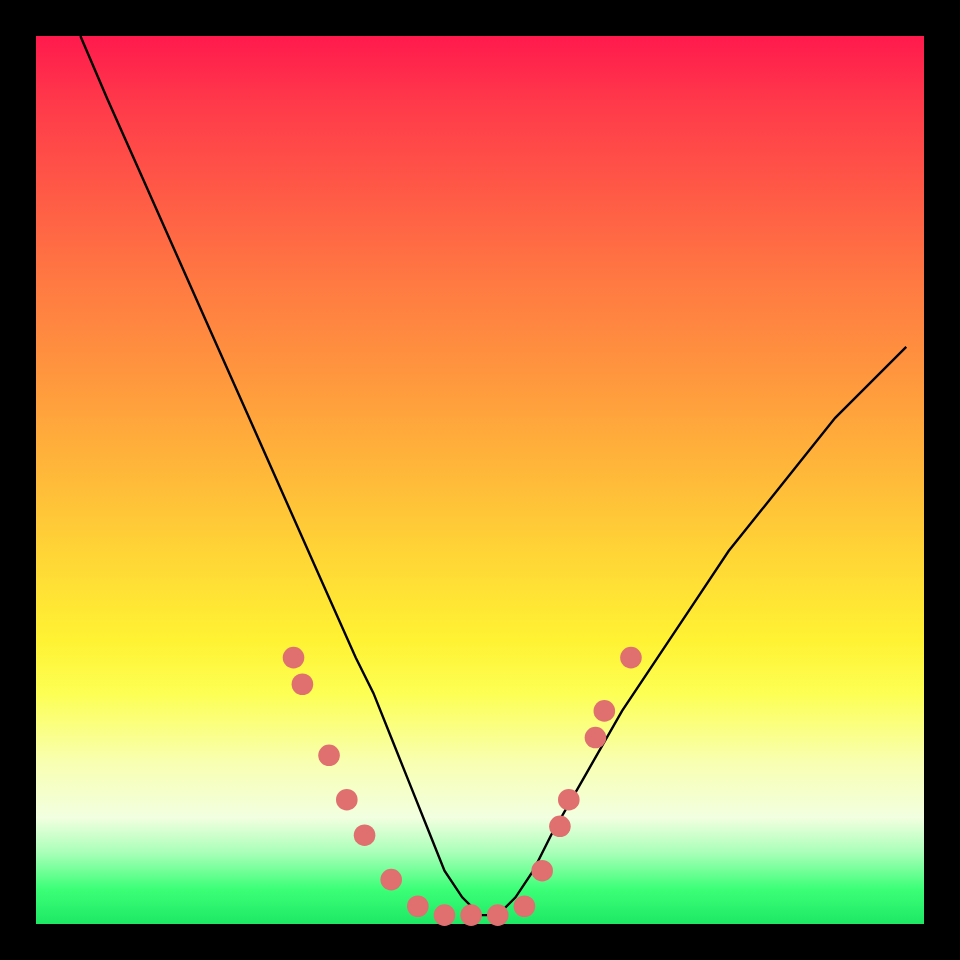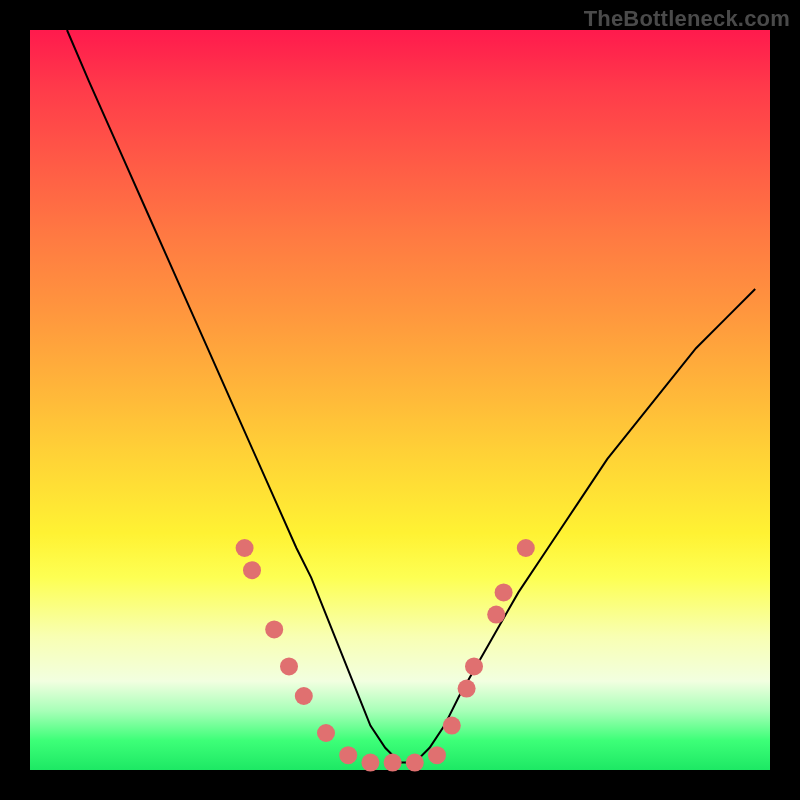--- a/index.html
+++ b/index.html
@@ -68,21 +68,20 @@
   .dot {
     fill: #e07070;
     stroke: none;
   }
 </style>
 </head>
 <body>
 
 <div class="frame">
   <div class="plot-area"></div>
-  <div class="watermark">TheBottleneck.com</div>
   <svg class="overlay" viewBox="0 0 740 740" preserveAspectRatio="none">
     <path id="curve-path" class="curve" d="M37.0 0.0 L59.2 51.8 L88.8 118.4 L118.4 185.0 L148.0 251.6 L177.6 318.2 L207.2 384.8 L236.8 451.4 L266.4 518.0 L281.2 547.6 L296.0 584.6 L310.8 621.6 L325.6 658.6 L340.4 695.6 L355.2 717.8 L370.0 732.6 L384.8 732.6 L399.6 717.8 L414.4 695.6 L429.2 666.0 L458.8 614.2 L488.4 562.4 L518.0 518.0 L547.6 473.6 L577.2 429.2 L606.8 392.2 L636.4 355.2 L666.0 318.2 L695.6 288.6 L725.2 259.0" stroke="#000000"></path>
     <g id="marker-group">
         <circle cx="214.6" cy="518.0" r="9" class="dot" fill="#e07070"></circle>
         <circle cx="222.0" cy="540.2" r="9" class="dot" fill="#e07070"></circle>
         <circle cx="244.2" cy="599.4" r="9" class="dot" fill="#e07070"></circle>
         <circle cx="259.0" cy="636.4" r="9" class="dot" fill="#e07070"></circle>
         <circle cx="273.8" cy="666.0" r="9" class="dot" fill="#e07070"></circle>
         <circle cx="296.0" cy="703.0" r="9" class="dot" fill="#e07070"></circle>
         <circle cx="318.2" cy="725.2" r="9" class="dot" fill="#e07070"></circle>

